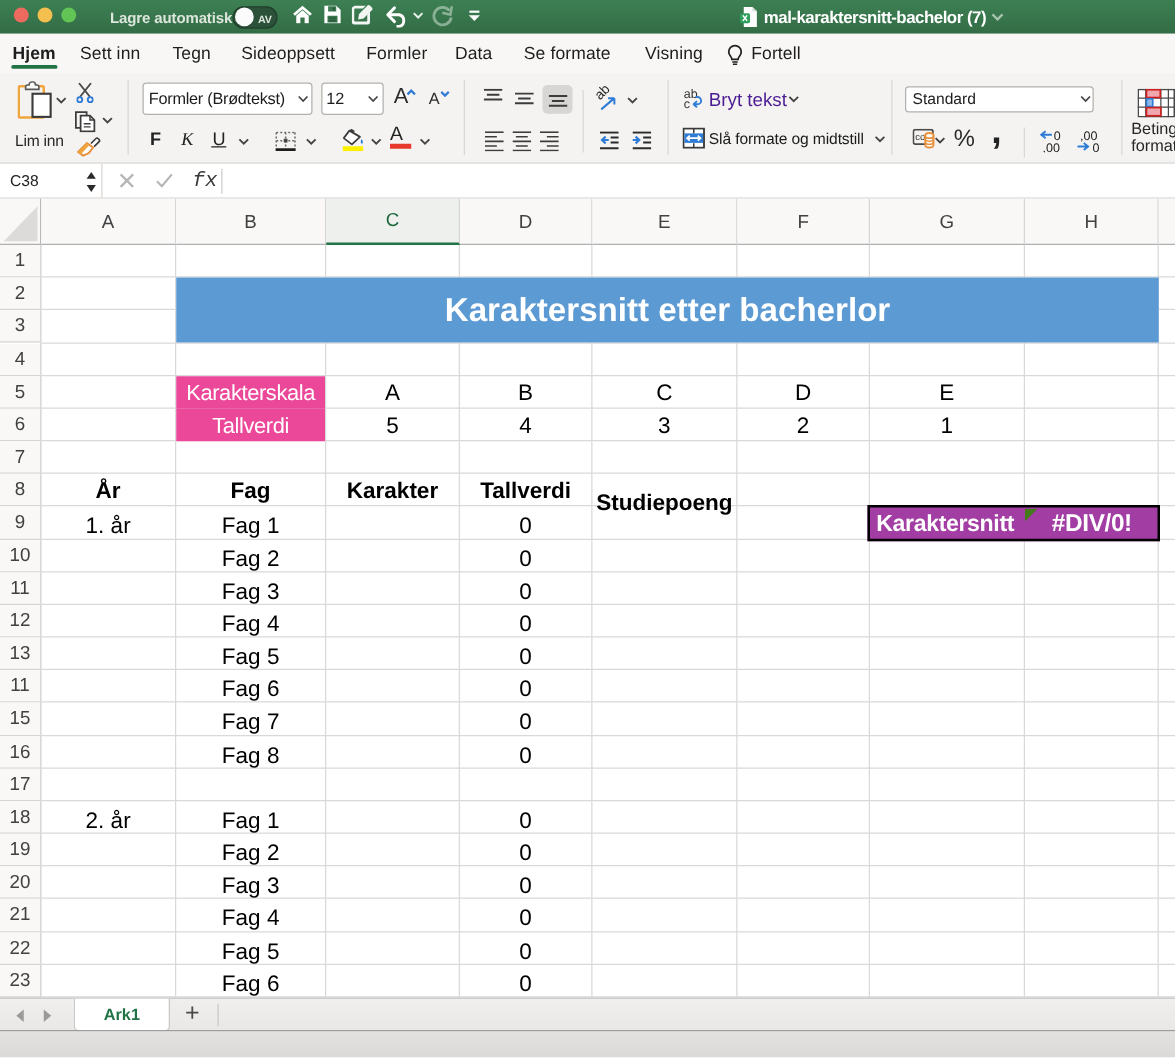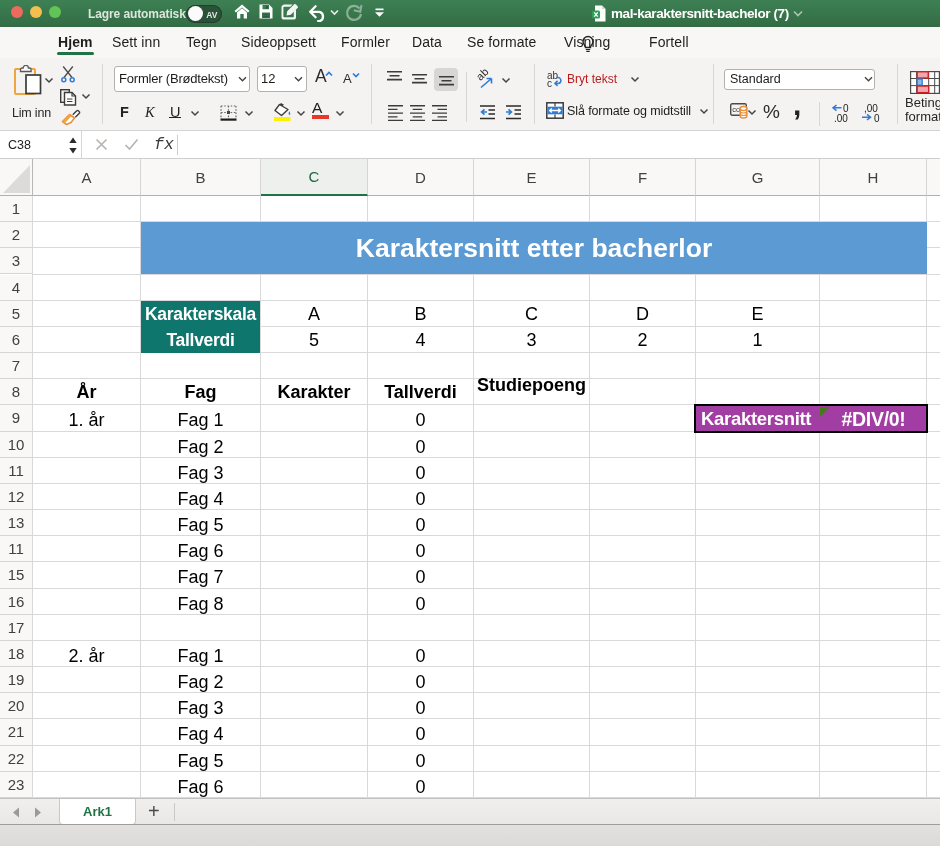--- a/index.html
+++ b/index.html
@@ -15,21 +15,21 @@
 #tl-g { left:49px; background:#61c454; }
 #autosave { left:88px; top:7px; color:#dce6dd; font-size:12px; font-weight:bold; letter-spacing:-0.1px; }
 #toggle { left:186px; top:4.5px; width:36px; height:18px; background:#2b5138; border-radius:9px; box-shadow:inset 0 0 0 1px #223f2b;text-align:right; }
 #toggle .knob { position:absolute; left:1.5px; top:1.5px; width:15px; height:15px; border-radius:50%; background:#fbfbfb; }
 #toggle .av { position:absolute; right:4.5px; top:5px; color:#dfe8e0; font-size:8.5px; font-weight:bold; }
 .tbicon { top:3px; color:#fff; }
 #title { left:611px; top:6px; color:#fff; font-size:13.5px; font-weight:bold; letter-spacing:-0.4px; }
 
 
 #menubar { left:0; top:27px; width:940px; height:31px; background:#f8f7f6; }
-.menu { top:7px; font-size:14px; color:#1d1d1d; letter-spacing:0.1px;margin-left:48px; }
+.menu { top:7px; font-size:14px; color:#1d1d1d; letter-spacing:0.1px; }
 #m-hjem { font-weight:bold; }
 #m-hjem::after { content:""; position:absolute; left:-1px; right:-1px; bottom:-5px; height:3px; background:#217346; border-radius:2px; }
 
 
 #ribbon { left:0; top:58px; width:940px; height:73px; background:#f4f3f2; border-bottom:1px solid #d5d3d2; }
 .vsep { width:1px; background:#d9d7d5; top:6px; height:60px; }
 .combo { background:#fff; border:1px solid #b3b1af; border-radius:3px; font-size:13px; color:#1c1c1c; }
 .chev { color:#444; }
 #limtxt { left:12px; top:48px; font-size:12.5px; color:#262626; letter-spacing:-0.2px; }
 
@@ -41,21 +41,21 @@
 #fsep2 { left:177px; top:4px; width:1px; height:20px; background:#cfcdcb; }
 
 
 #sheet { left:0; top:159px; width:940px; height:639px; background:#fff; }
 .colhdr { top:0; height:37px; background:#f9f8f7; border-right:1px solid #d5d5d5; border-bottom:1px solid #b0b0b0; color:#414141; font-size:15px; text-align:center; line-height:37px; }
 .rowhdr { left:0; width:33px; background:#f9f8f7; border-right:1px solid #b7b7b7; border-bottom:1px solid #d5d5d5; color:#414141; font-size:15px; text-align:center; }
 #corner { left:0; top:0; width:33px; height:37px; background:#f9f8f7; border-right:1px solid #b7b7b7; border-bottom:1px solid #b0b0b0; }
 #corner::after { content:""; position:absolute; right:2px; bottom:2px; width:0; height:0; border-left:27px solid transparent; border-bottom:28px solid #dcdbda; }
 .gl { background:#d9d9d9; }
 .cell { font-size:18px; color:#000; text-align:center; }
-.bluec { background:#0f766e; color:#fff; font-weight:bold; }
+.bluec { background:#ec4899; color:#fff; font-weight:normal; }
 </style>
 </head>
 <body>
 
 <div id="titlebar" class="abs">
   <div id="tl-r" class="abs tl"></div>
   <div id="tl-y" class="abs tl"></div>
   <div id="tl-g" class="abs tl"></div>
   <div id="autosave" class="abs">Lagre automatisk</div>
   <div id="toggle" class="abs">
@@ -255,21 +255,21 @@
     </svg>
 
   <div class="abs vsep" style="left:534px"></div>
 
   <svg class="abs" style="left:546px;top:12px" width="17" height="17" viewBox="0 0 17 17">
       <text x="1" y="8.5" font-size="10" fill="#333" font-family="Liberation Sans">ab</text>
       <text x="1" y="16.5" font-size="10" fill="#333" font-family="Liberation Sans">c</text>
       <path d="M9.3 13.4 H12 A2.9 2.9 0 0 0 12 7.6 H10.5" fill="none" stroke="#2e7cd6" stroke-width="1.5"></path>
       <path d="M11.6 10.9 L8.9 13.4 L11.6 15.9" fill="none" stroke="#2e7cd6" stroke-width="1.5" stroke-linejoin="round"></path>
     </svg>
-  <div class="abs" style="left:567px;top:14px;font-size:12px;color:#b91c1c">Bryt tekst</div>
+  <div class="abs" style="left:567px;top:14px;font-size:15px;color:#4c1d95">Bryt tekst</div>
   <svg class="abs chev" style="left:630px;top:18px" width="10" height="8" viewBox="0 0 10 8">
       <path d="M1.5 1.5 L5 5 L8.5 1.5" fill="none" stroke="#444" stroke-width="1.5"></path>
     </svg>
 
   <svg class="abs" style="left:546px;top:44px" width="18" height="17" viewBox="0 0 18 17">
       <rect x="0.8" y="0.8" width="16.4" height="15.4" fill="#fff" stroke="#3a3a3a" stroke-width="1.5"></rect>
       <rect x="1.5" y="4.7" width="15" height="7.6" fill="#2e7cd6"></rect>
       <path d="M9 1 v3.5 M9 12.5 v3.5" stroke="#3a3a3a" stroke-width="1.2"></path>
       <path d="M4 8.5 h10 M5.8 6.5 L3.6 8.5 L5.8 10.5 M12.2 6.5 L14.4 8.5 L12.2 10.5" fill="none" stroke="#fff" stroke-width="1.4"></path>
     </svg>
@@ -420,21 +420,21 @@
       <div class="abs cell " style="left:696px;top:141.68px;width:123px;height:26.17px;line-height:27.17px;">E</div>
       <div class="abs cell " style="left:261px;top:167.85px;width:106px;height:26.17px;line-height:27.17px;">5</div>
       <div class="abs cell " style="left:368px;top:167.85px;width:105px;height:26.17px;line-height:27.17px;">4</div>
       <div class="abs cell " style="left:474px;top:167.85px;width:115px;height:26.17px;line-height:27.17px;">3</div>
       <div class="abs cell " style="left:590px;top:167.85px;width:105px;height:26.17px;line-height:27.17px;">2</div>
       <div class="abs cell " style="left:696px;top:167.85px;width:123px;height:26.17px;line-height:27.17px;">1</div>
       <div class="abs cell " style="left:33px;top:220.19px;width:107px;height:26.17px;line-height:26.67px;font-weight:bold">År</div>
       <div class="abs cell " style="left:141px;top:220.19px;width:119px;height:26.17px;line-height:26.67px;font-weight:bold">Fag</div>
       <div class="abs cell " style="left:261px;top:220.19px;width:106px;height:26.17px;line-height:26.67px;font-weight:bold">Karakter</div>
       <div class="abs cell " style="left:368px;top:220.19px;width:105px;height:26.17px;line-height:26.67px;font-weight:bold">Tallverdi</div>
-      <div class="abs cell " style="left:474px;top:213px;width:115px;height:26.17px;line-height:26.67px;font-weight:bold">Studiepoeng</div>
+      <div class="abs cell " style="left:474px;top:230px;width:115px;height:26.17px;line-height:26.67px;font-weight:bold">Studiepoeng</div>
       <div class="abs cell " style="left:33px;top:246.36px;width:107px;height:26.17px;line-height:30.67px;">1. år</div>
       <div class="abs cell " style="left:141px;top:246.36px;width:119px;height:26.17px;line-height:30.67px;">Fag 1</div>
       <div class="abs cell " style="left:368px;top:246.36px;width:105px;height:26.17px;line-height:30.67px;">0</div>
       <div class="abs cell " style="left:141px;top:272.53px;width:119px;height:26.17px;line-height:30.67px;">Fag 2</div>
       <div class="abs cell " style="left:368px;top:272.53px;width:105px;height:26.17px;line-height:30.67px;">0</div>
       <div class="abs cell " style="left:141px;top:298.70px;width:119px;height:26.17px;line-height:30.67px;">Fag 3</div>
       <div class="abs cell " style="left:368px;top:298.70px;width:105px;height:26.17px;line-height:30.67px;">0</div>
       <div class="abs cell " style="left:141px;top:324.87px;width:119px;height:26.17px;line-height:30.67px;">Fag 4</div>
       <div class="abs cell " style="left:368px;top:324.87px;width:105px;height:26.17px;line-height:30.67px;">0</div>
       <div class="abs cell " style="left:141px;top:351.04px;width:119px;height:26.17px;line-height:30.67px;">Fag 5</div>

